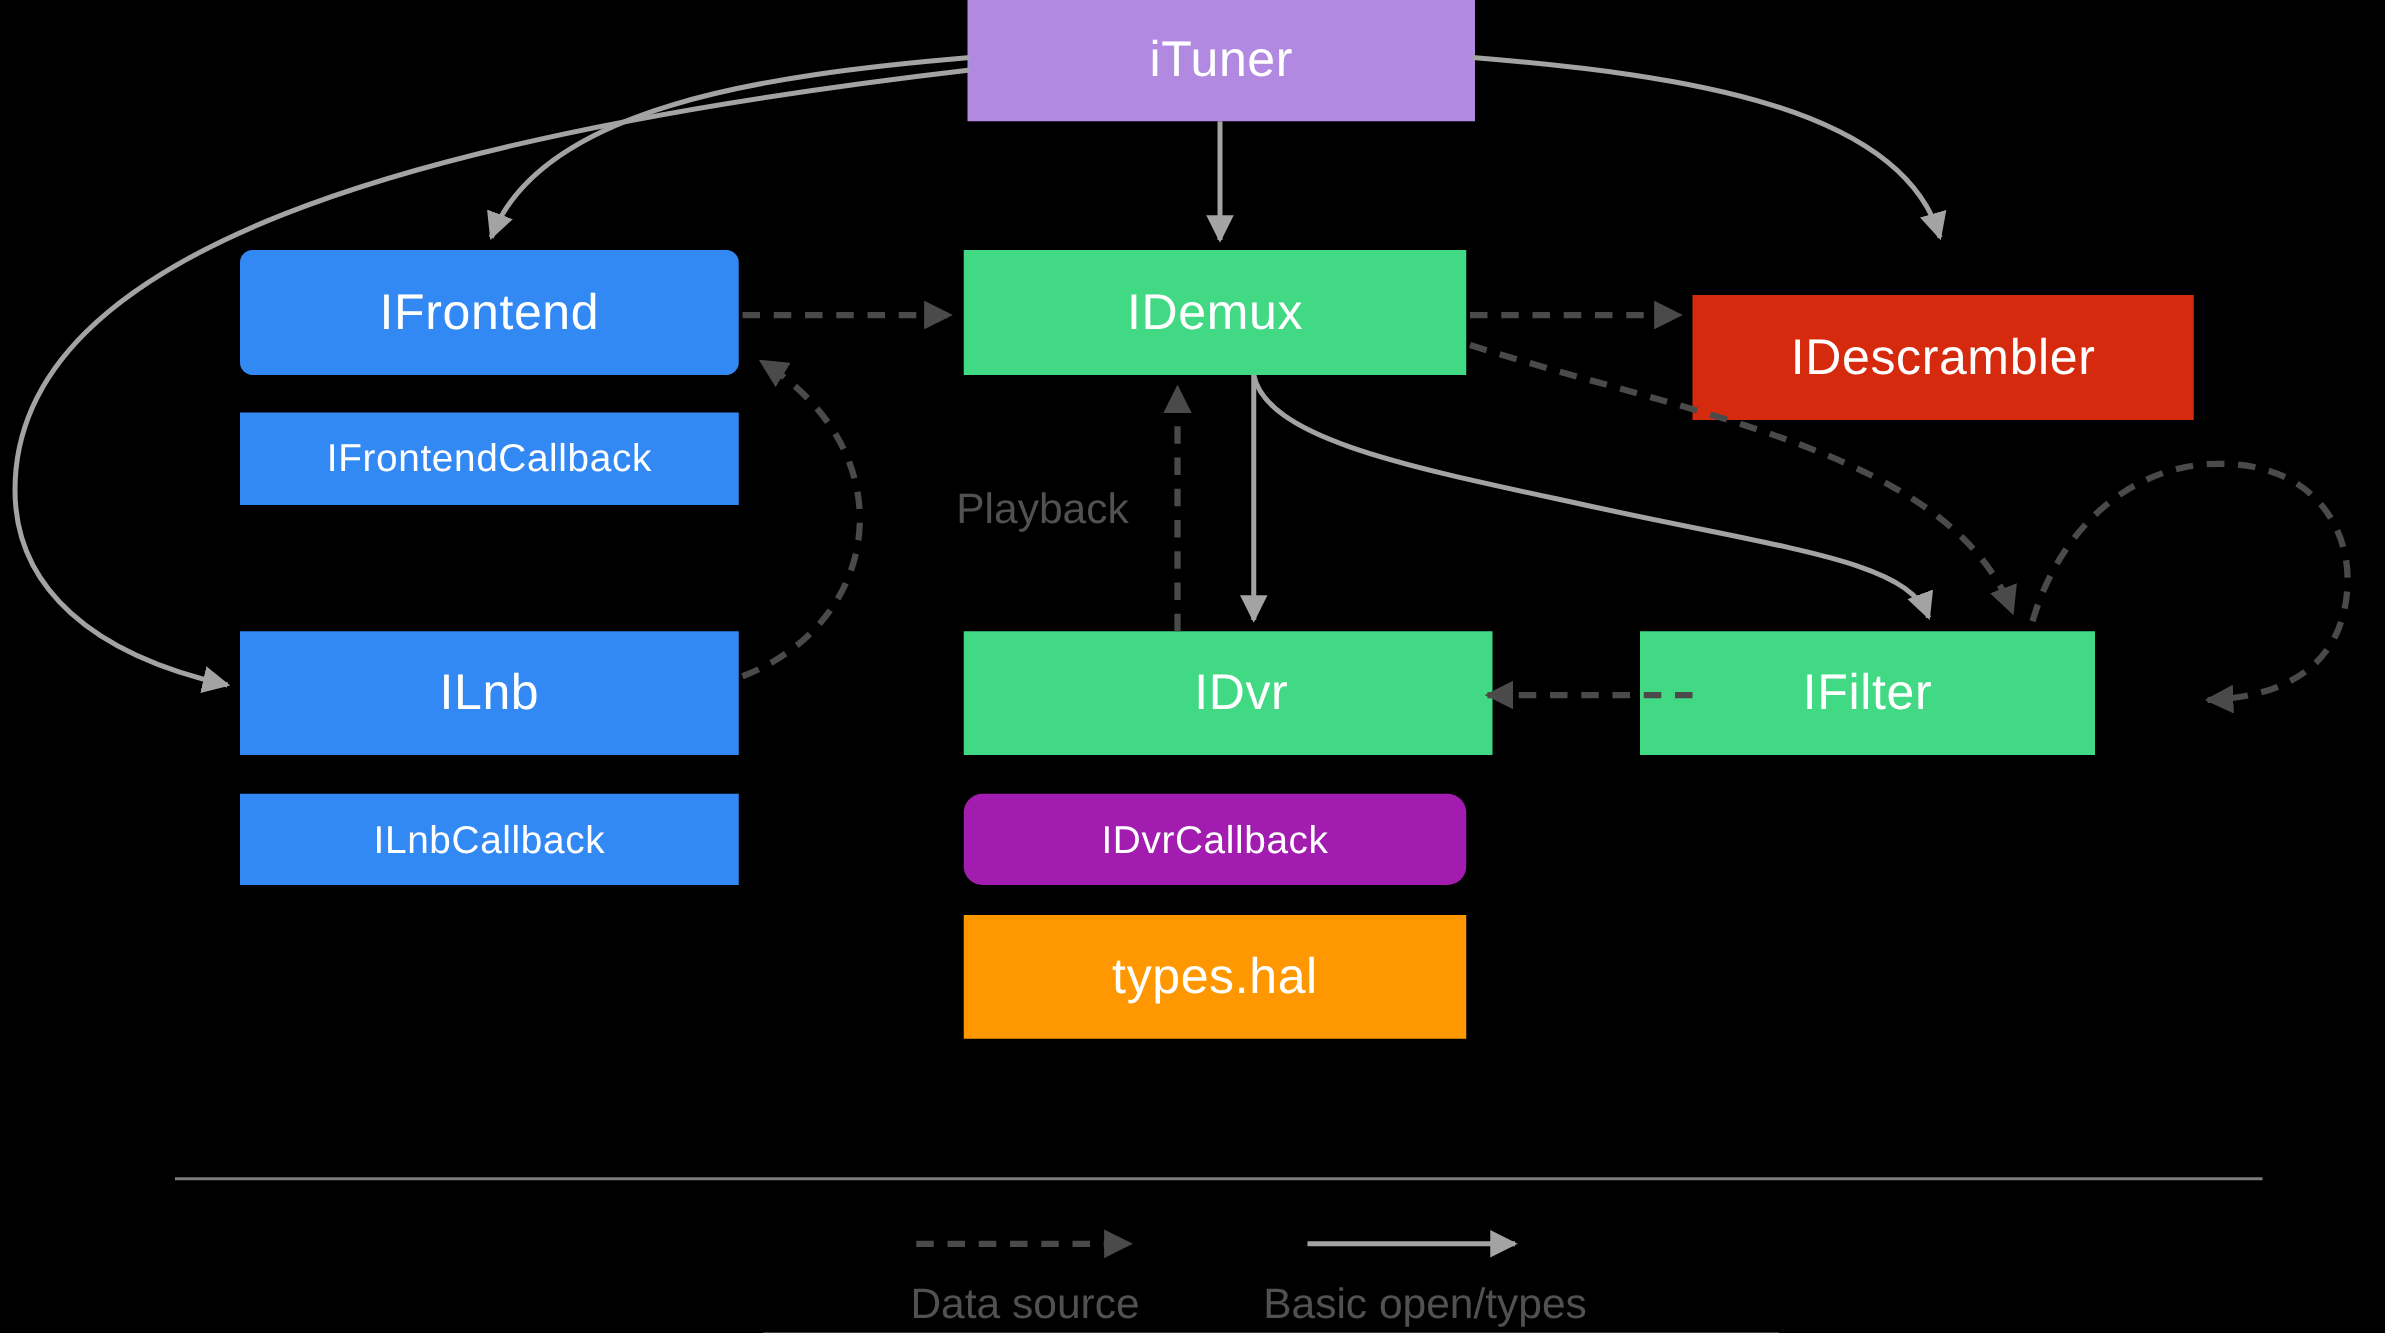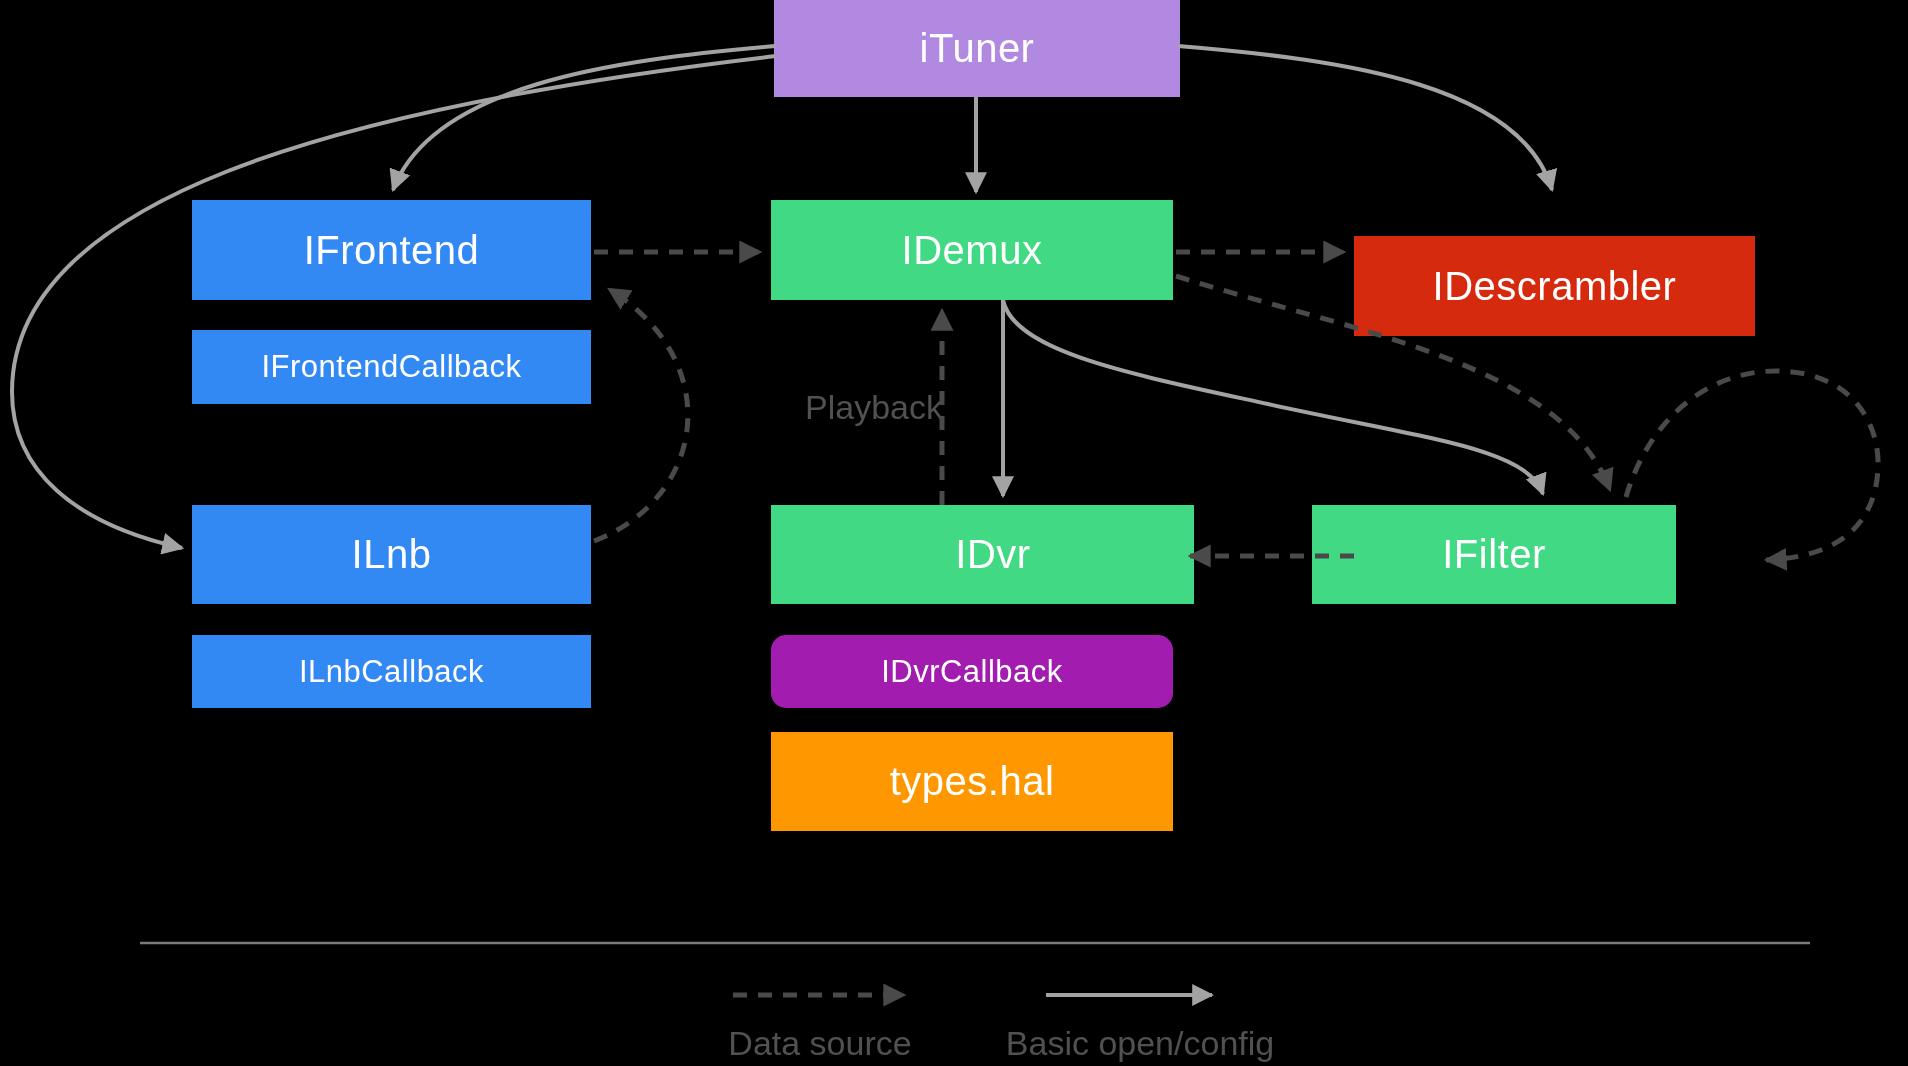--- a/index.html
+++ b/index.html
@@ -15,33 +15,33 @@
   .node{
     position:absolute;display:flex;align-items:center;justify-content:center;
     color:#fff;z-index:2;font-size:40px;font-weight:400;letter-spacing:.5px;
   }
   .node.cb{font-size:31px;}
   .floating-label{
     position:absolute;z-index:2;font-size:34px;
   }
   
   #n-ituner        {left:774px;  top:0;     width:406px; height:97px;}
-  #n-ifrontend     {left:192px;  top:200px; width:399px; height:100px;}
+  #n-ifrontend     {left:192px;  top:200px; width:399px; height:100px;border-radius:10px;}
   #n-ifrontend-cb  {left:192px;  top:330px; width:399px; height:74px;}
   #n-idemux        {left:771px;  top:200px; width:402px; height:100px;}
   #n-idescrambler  {left:1354px; top:200px; width:401px; height:100px;margin-top:36px;}
   #n-ilnb          {left:192px;  top:505px; width:399px; height:99px;}
   #n-ilnb-cb       {left:192px;  top:635px; width:399px; height:73px;}
   #n-idvr          {left:771px;  top:505px; width:402px; height:99px;}
   #n-idvr-cb       {left:771px;  top:635px; width:402px; height:73px;}
   #n-ifilter       {left:1312px; top:505px; width:364px; height:99px;}
   #n-ifilter-cb    {left:1354px; top:635px; width:401px; height:73px;}
   #n-typeshal      {left:771px;  top:732px; width:402px; height:99px;}
   
-  #lbl-playback    {left:783px;  top:388px; width:160px;text-align:right;}
+  #lbl-playback    {left:765px;  top:388px; width:160px;}
   #lbl-datasource  {left:715px;  top:1024px;width:210px; text-align:center;}
   #lbl-basicopen   {left:975px;  top:1024px;width:330px; text-align:center;}
 </style>
 </head>
 <body>
 
 <div class="stage" style="background: rgb(0, 0, 0);">
 
   <div class="node" id="n-ituner" style="background: rgb(178, 137, 225);">iTuner</div>
 
@@ -57,21 +57,21 @@
 
   <div class="node" id="n-idvr" style="background: rgb(65, 217, 131); padding-left: 21px;">IDvr</div>
   <div class="node cb" id="n-idvr-cb" style="background: #a21caf; border-radius: 15px;">IDvrCallback</div>
 
   <div class="node" id="n-ifilter" style="background: rgb(65, 217, 131);">IFilter</div>
 
   <div class="node" id="n-typeshal" style="background: rgb(255, 152, 0);">types.hal</div>
 
   <div class="floating-label" id="lbl-playback" style="color: rgb(81, 81, 81);">Playback</div>
   <div class="floating-label" id="lbl-datasource" style="color: rgb(81, 81, 81);">Data source</div>
-  <div class="floating-label" id="lbl-basicopen" style="color: rgb(81, 81, 81);">Basic open/config</div>
+  <div class="floating-label" id="lbl-basicopen" style="color: rgb(81, 81, 81);">Basic open/types</div>
 
   <svg class="wires" width="1908" height="1066" viewBox="0 0 1908 1066">
     <defs>
       <marker id="mSolid" viewBox="0 0 10 10" refX="9" refY="5" markerWidth="5.5" markerHeight="5.5" orient="auto-start-reverse">
         <path d="M0,0 L10,5 L0,10 z" fill="#a3a3a3"></path>
       </marker>
       <marker id="mDash" viewBox="0 0 10 10" refX="9" refY="5" markerWidth="4.6" markerHeight="4.6" orient="auto-start-reverse">
         <path d="M0,0 L10,5 L0,10 z" fill="#4a4a4a"></path>
       </marker>
     </defs>

